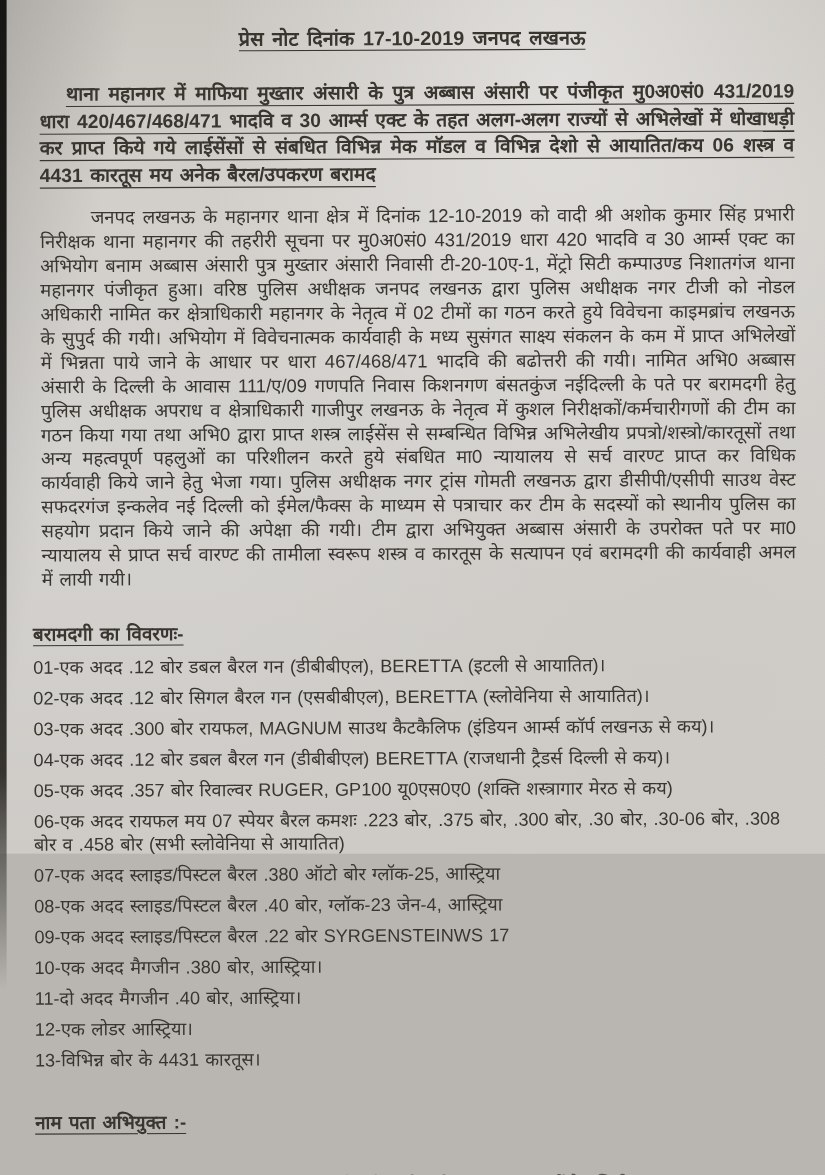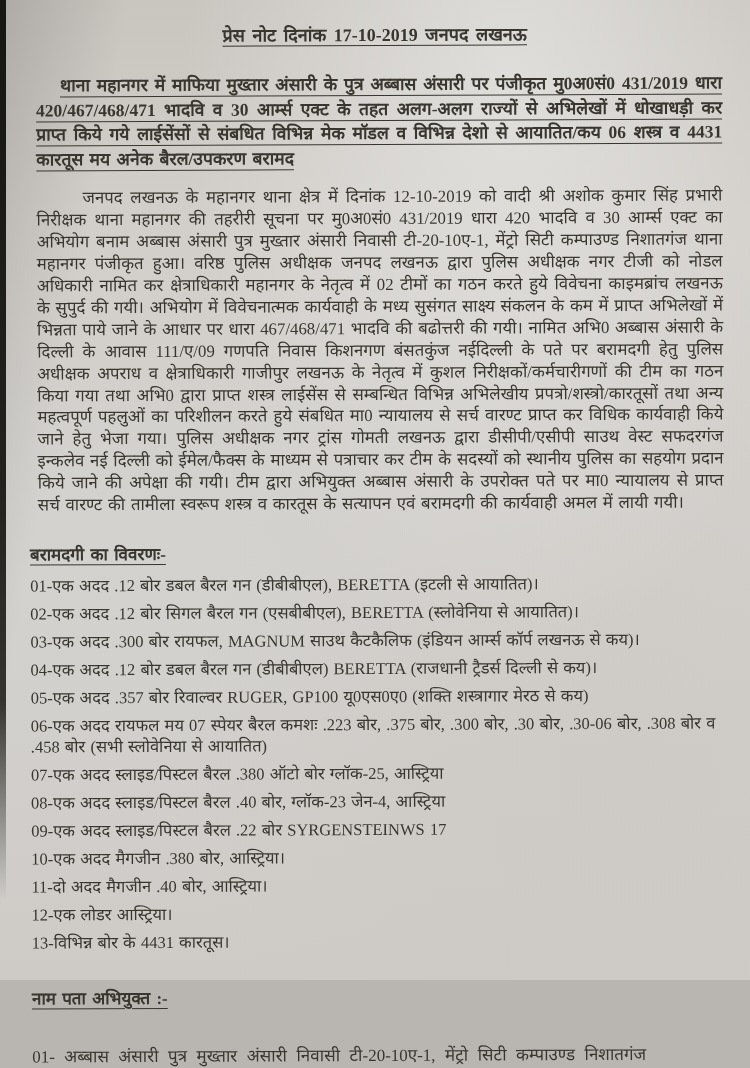--- a/index.html
+++ b/index.html
@@ -3,28 +3,27 @@
 <meta charset="utf-8">
 <style>
   html, body { margin: 0; padding: 0; }
   body {
     width: 750px; height: 1068px; overflow: hidden;
     background: #b9b6b1;
     font-family: "Liberation Sans", sans-serif;
   }
   .page {
     position: relative;
-    width: 750px; height: 980px;
+    width: 750px; height: 776px;
     color: #38362f;
     background:
       linear-gradient(100deg, rgba(0,0,0,0.14) 0%, rgba(0,0,0,0) 14%),
       radial-gradient(ellipse at 68% 10%, rgba(226,224,222,0.9) 0%, rgba(226,224,222,0) 45%),
       radial-gradient(ellipse at 85% 80%, rgba(205,201,196,0.8) 0%, rgba(205,201,196,0) 50%),
       linear-gradient(to bottom, #c9c6c0 0%, #d2cfca 22%, #d4d2cf 58%, #cecbc7 100%);
-    font-family: Liberation Serif, serif;
   }
   .edge {
     position: absolute; left: 0; top: 0; width: 6px; height: 900px;
     background: linear-gradient(to bottom, #161614 0%, #23221f 55%, #35342f 78%, rgba(53,52,47,0) 100%);
   }
   .content {
     position: absolute; left: 30px; right: 26px; top: 16px;
     transform: rotate(-0.25deg);
   }
   .title {

